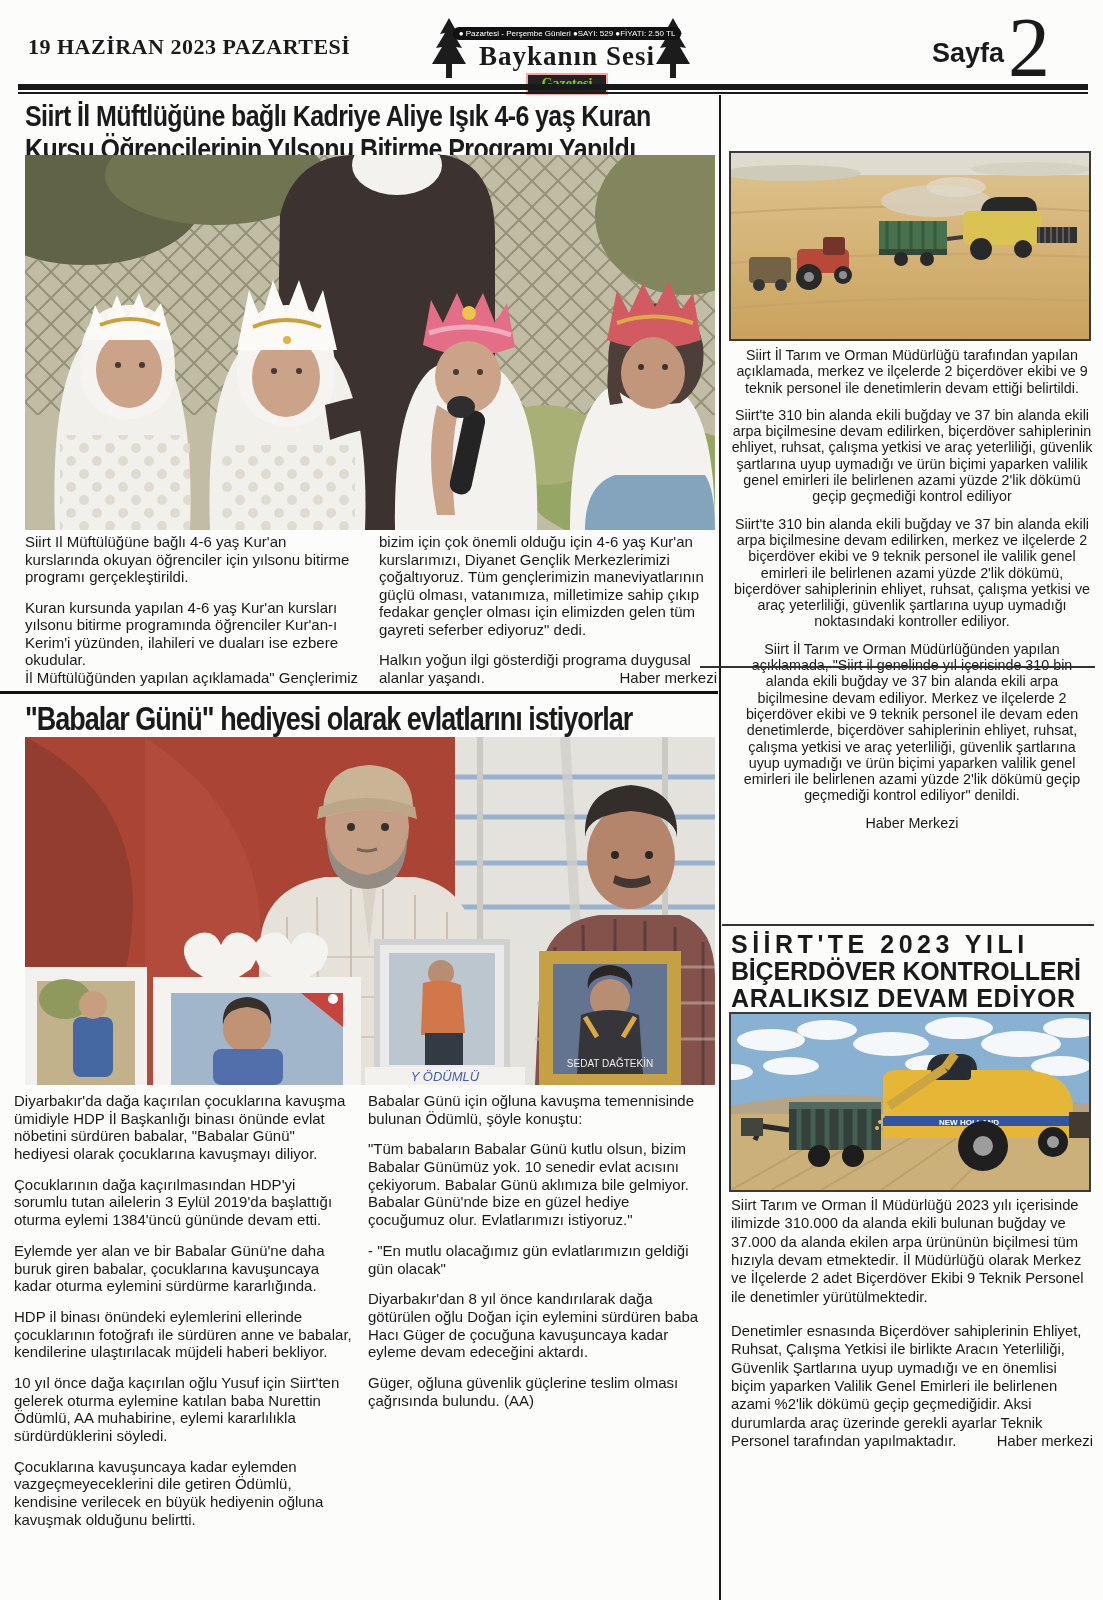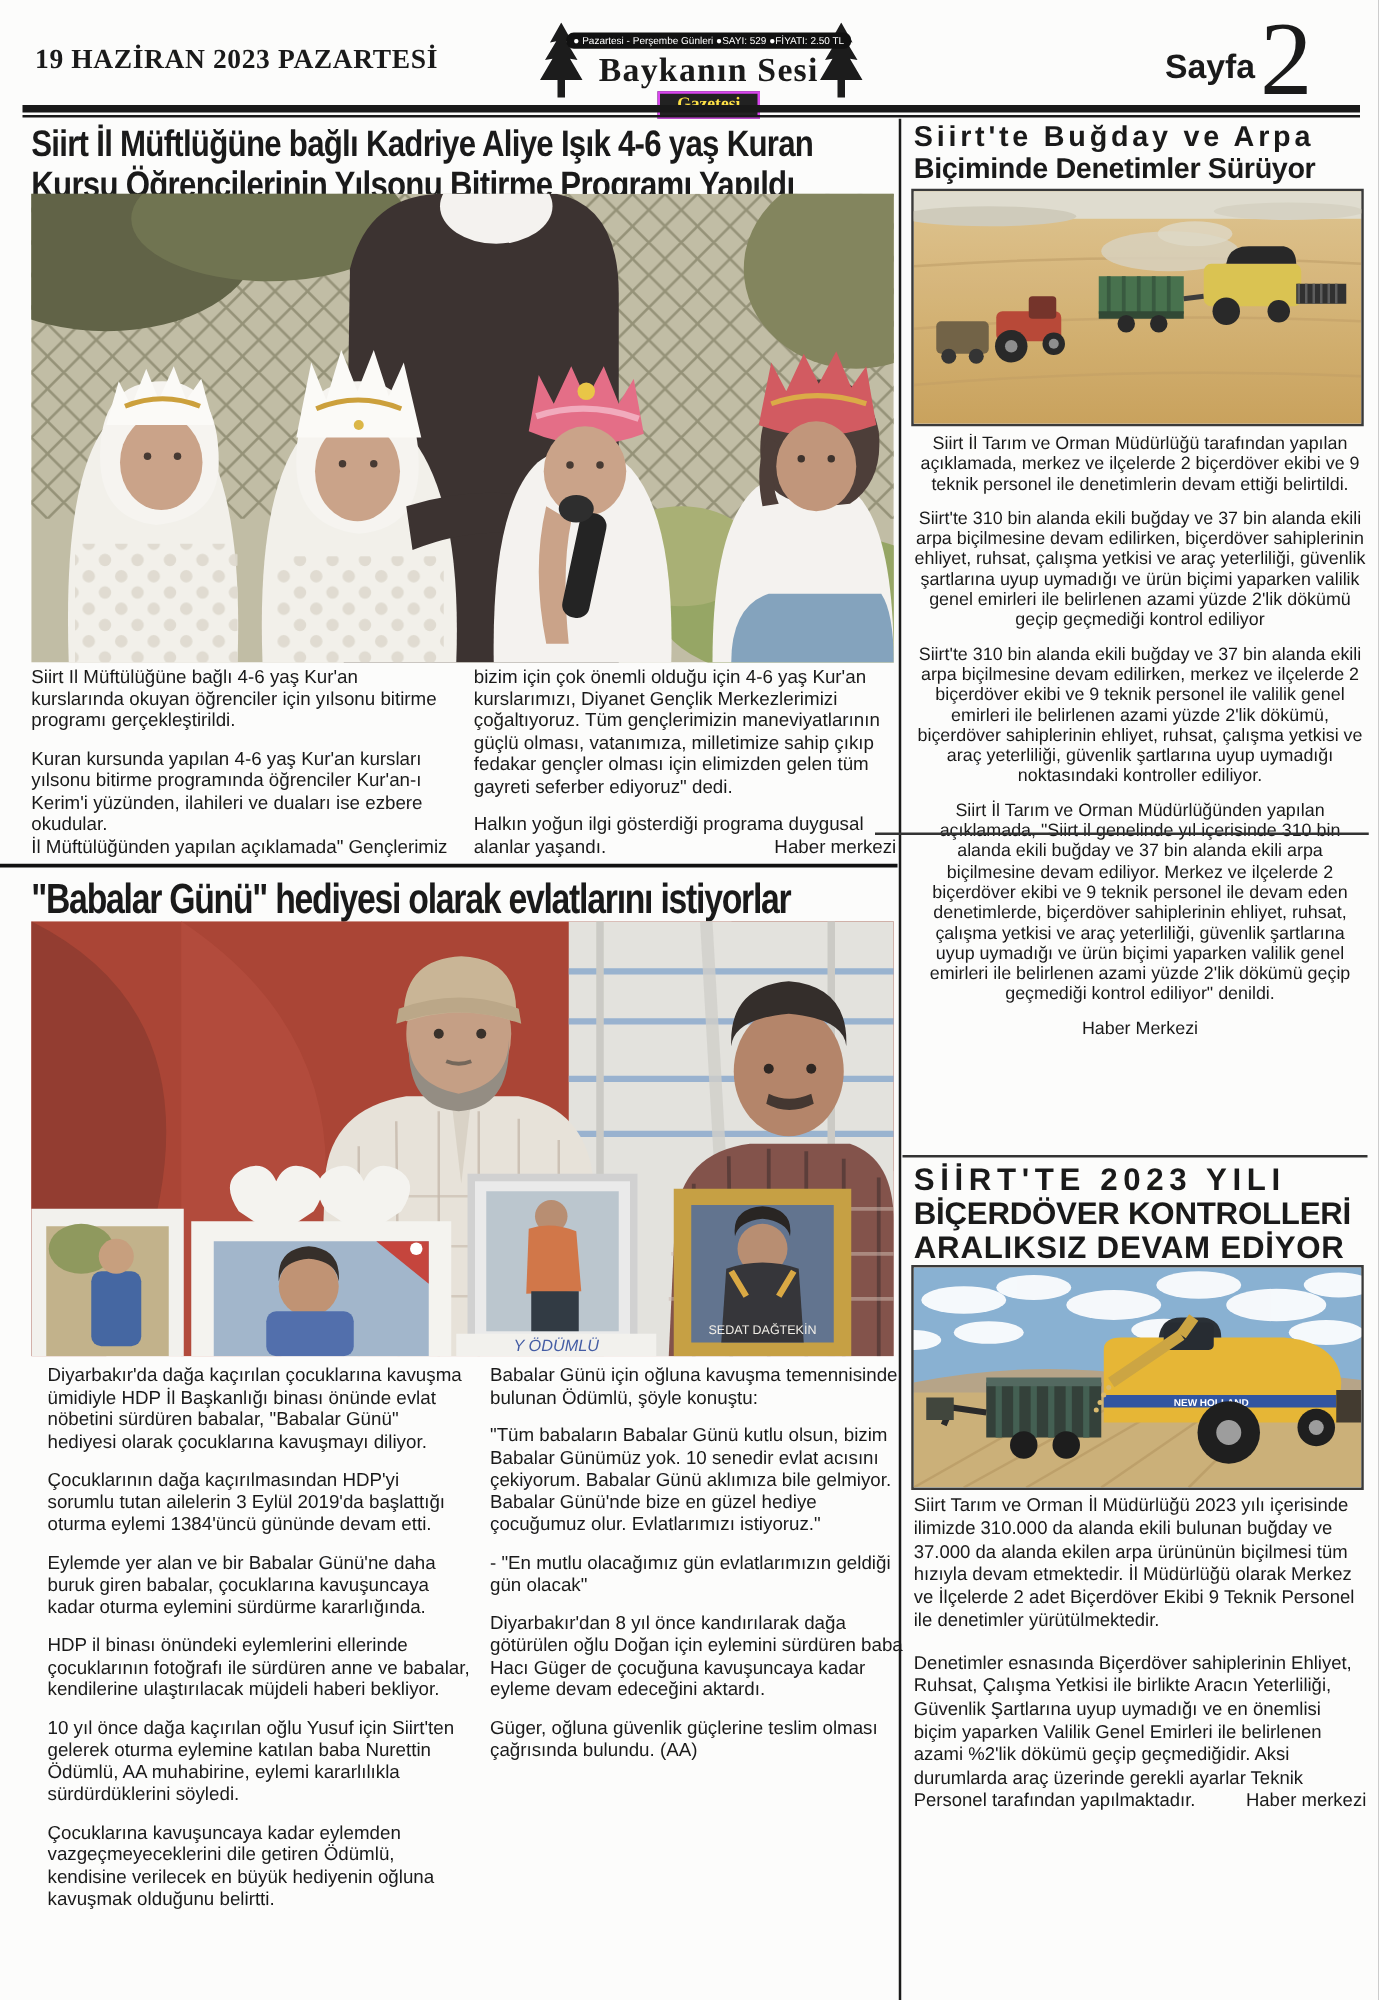--- a/index.html
+++ b/index.html
@@ -6,22 +6,22 @@
   .page{position:relative;width:1103px;height:1600px;background:#fcfcfb;margin:0 auto;
         font-family:"Liberation Sans",sans-serif;color:#1a1a1a;overflow:hidden;}
   
   .date{position:absolute;left:28px;top:34px;font-family:"Liberation Serif",serif;
         font-weight:bold;font-size:22px;letter-spacing:.5px;text-align:center;}
   .masthead{position:absolute;left:452px;top:22px;width:230px;text-align:center;}
   .tagline{display:inline-block;background:#111;color:#fff;font-size:8px;padding:2px 6px;
            border-radius:6px;white-space:nowrap;}
   .mast-title{font-family:"Liberation Serif",serif;font-weight:bold;font-size:27px;
               letter-spacing:1px;margin-top:1px;}
-  .mast-sub{display:inline-block;background:#222;color:#fde047;font-family:"Liberation Serif",serif;
-            font-weight:bold;font-size:14px;padding:1px 14px;border:2px solid #d946ef;margin-top:1px;}
+  .mast-sub{display:inline-block;background:#222;color:#84cc16;font-family:"Liberation Serif",serif;
+            font-weight:bold;font-size:14px;padding:1px 14px;border:2px solid #fca5a5;margin-top:1px;}
   .tree{position:absolute;top:18px;}
   .tree-l{left:428px;} .tree-r{left:652px;}
   .sayfa{position:absolute;left:932px;top:38px;font-weight:bold;font-size:27px;}
   .pageno{position:absolute;left:1008px;top:6px;font-family:"Liberation Serif",serif;
           font-size:84px;line-height:1;}
   .rule-head{position:absolute;left:18px;top:84px;width:1070px;border-top:6px solid #191919;
              border-bottom:2px solid #191919;height:2px;}
   
   .vdiv{position:absolute;left:719px;top:95px;width:2px;height:1505px;background:#1a1a1a;}
   .rule-babalar{position:absolute;left:0;top:691px;width:718px;height:3px;background:#111;}
@@ -43,21 +43,21 @@
   .photo{position:absolute;display:block;}
   .ph-kids{left:25px;top:155px;}
   .ph-field{left:729px;top:151px;border:2px solid #3a3a3a;}
   .ph-dads{left:25px;top:737px;}
   .ph-harv{left:729px;top:1012px;border:2px solid #3a3a3a;}
   
   .cols{position:absolute;display:flex;gap:16px;}
   .col{width:338px;overflow:hidden;}
   .cols-kuran{left:25px;top:533px;height:158px;}
   .cols-kuran .col{font-size:15px;line-height:1.17;}
-  .cols-babalar{left:38px;top:1092px;height:506px;}
+  .cols-babalar{left:14px;top:1092px;height:506px;}
   .cols-babalar .col{font-size:15px;line-height:1.18;}
   .rrtext{position:absolute;left:731px;width:362px;overflow:hidden;}
   .rr-bugday{top:347px;height:576px;font-size:14.3px;line-height:1.14;}
   .rr-bicer{top:1196px;height:386px;font-size:14.8px;line-height:1.24;}
   p.para{margin:0 0 13px 0;}
   .rr-bugday p.para{margin-bottom:11px;text-align:center;}
   .rr-bicer p.para{margin-bottom:16px;}
   p.tight{margin-bottom:0;}
   .fr{float:right;}
 </style>
@@ -161,24 +161,20 @@
       <p class="para">Siirt Il Müftülüğüne bağlı 4-6 yaş Kur'an kurslarında okuyan öğrenciler için yılsonu bitirme programı gerçekleştirildi.</p>
       <p class="para tight">Kuran kursunda yapılan 4-6 yaş Kur'an kursları yılsonu bitirme programında öğrenciler Kur'an-ı Kerim'i yüzünden, ilahileri ve duaları ise ezbere okudular.</p>
       <p class="para tight">İl Müftülüğünden yapılan açıklamada" Gençlerimiz</p>
     </div>
     <div class="col">
       <p class="para">bizim için çok önemli olduğu için 4-6 yaş Kur'an kurslarımızı, Diyanet Gençlik Merkezlerimizi çoğaltıyoruz. Tüm gençlerimizin maneviyatlarının güçlü olması, vatanımıza, milletimize sahip çıkıp fedakar gençler olması için elimizden gelen tüm gayreti seferber ediyoruz" dedi.</p>
       <p class="para"><span>Halkın yoğun ilgi gösterdiği programa duygusal alanlar yaşandı.</span> <span class="fr">Haber merkezi</span></p>
     </div>
   </div>
 
-  <div class="h-bugday">
-    <span class="l1">Siirt'te Buğday ve Arpa</span>
-    <span class="l2">Biçiminde Denetimler Sürüyor</span>
-  </div>
 
   <svg class="photo ph-field" width="358" height="186" viewBox="0 0 358 186">
     <defs>
       <linearGradient id="fieldg" x1="0" y1="0" x2="0" y2="1">
         <stop offset="0" stop-color="#ddc18a"></stop>
           <stop offset="1" stop-color="#c79e55"></stop>
       </linearGradient>
     </defs>
     <rect width="358" height="186" fill="url(#fieldg)"></rect>
     <rect width="358" height="22" fill="#dedbcd"></rect>

